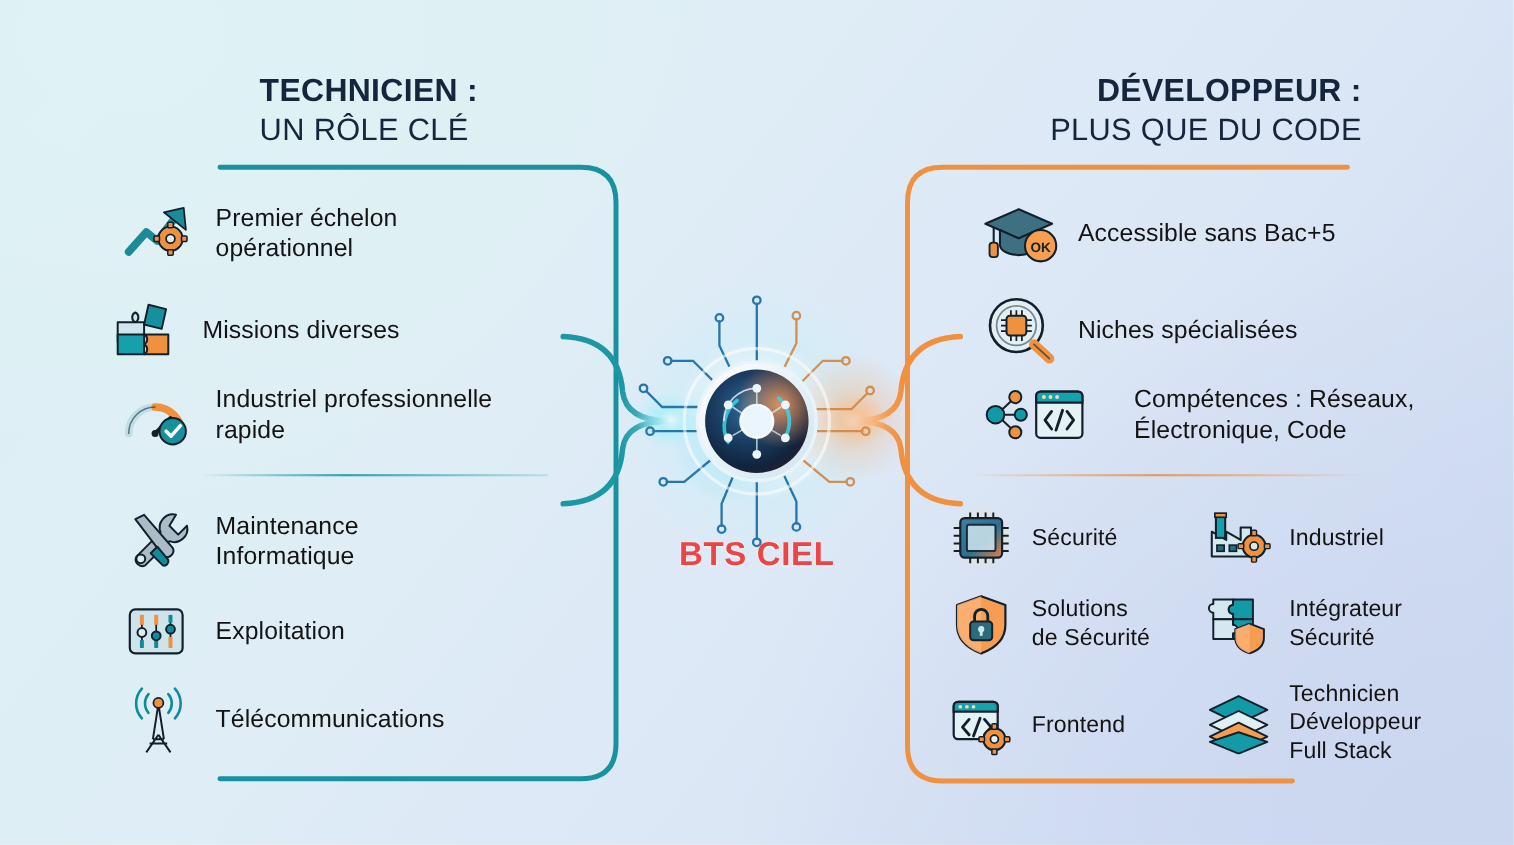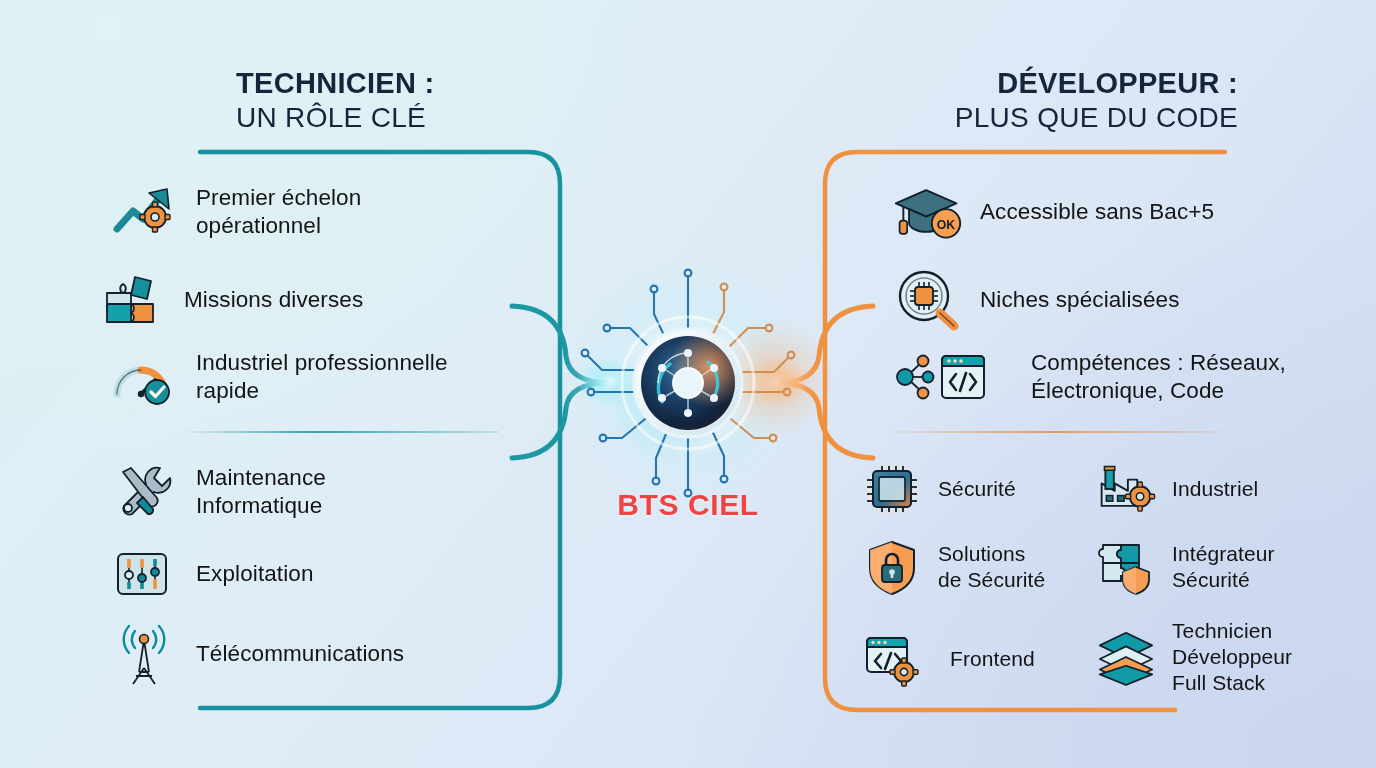--- a/index.html
+++ b/index.html
@@ -439,21 +439,21 @@
           <circle cx="0" cy="0" r="3.6" fill="#e4f1f5" stroke="#12202c" stroke-width="1.6"></circle>
           <g fill="#f0913f" stroke="#12202c" stroke-width="1.4">
             <rect x="-2.3" y="-14" width="4.6" height="5" rx="1"></rect>
             <rect x="-2.3" y="9" width="4.6" height="5" rx="1"></rect>
             <rect x="-14" y="-2.3" width="5" height="4.6" rx="1"></rect>
             <rect x="9" y="-2.3" width="5" height="4.6" rx="1"></rect>
           </g>
         </g>
       </svg>
     </span>
-    <span class="txt" style="white-space:pre-line;margin-left:12px;">Frontend</span>
+    <span class="txt" style="white-space:pre-line;">Frontend</span>
   </div>
 
   <div class="item sub" style="left:1096px; top:460px; width:240px;">
     <span class="ico">
       <svg width="64" height="56" viewBox="0 0 64 56">
         <path d="M6 46 L6 22 L20 30 L20 22 L34 30 L34 18 L44 18 L44 46 Z" fill="#d4e8ef" stroke="#12202c" stroke-width="2" stroke-linejoin="round"></path>
         <rect x="10" y="6" width="9" height="22" fill="#16a0ac" stroke="#12202c" stroke-width="2"></rect>
         <rect x="9" y="4" width="11" height="4" fill="#f0913f" stroke="#12202c" stroke-width="1.6"></rect>
         <rect x="11" y="35" width="7" height="6" fill="#2b6b7a" stroke="#12202c" stroke-width="1.6"></rect>
         <rect x="23" y="35" width="7" height="6" fill="#2b6b7a" stroke="#12202c" stroke-width="1.6"></rect>

